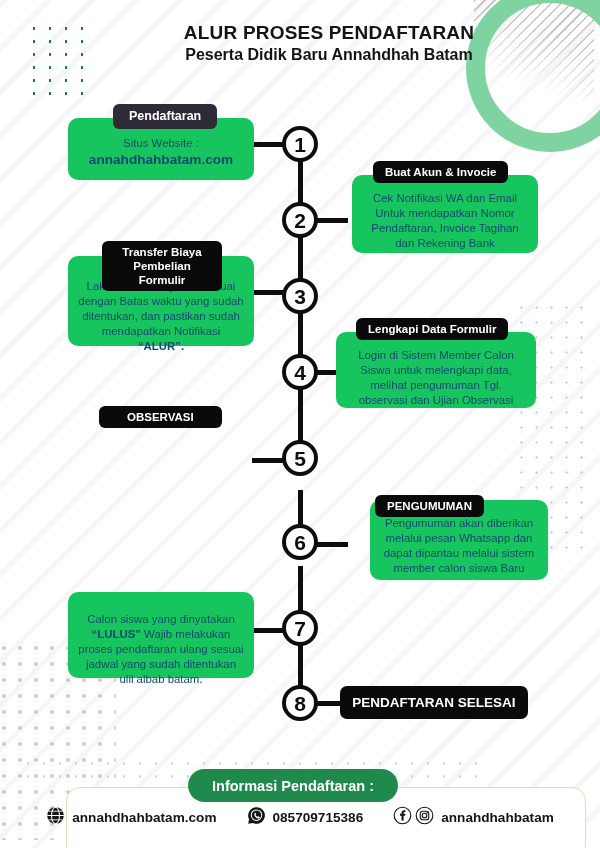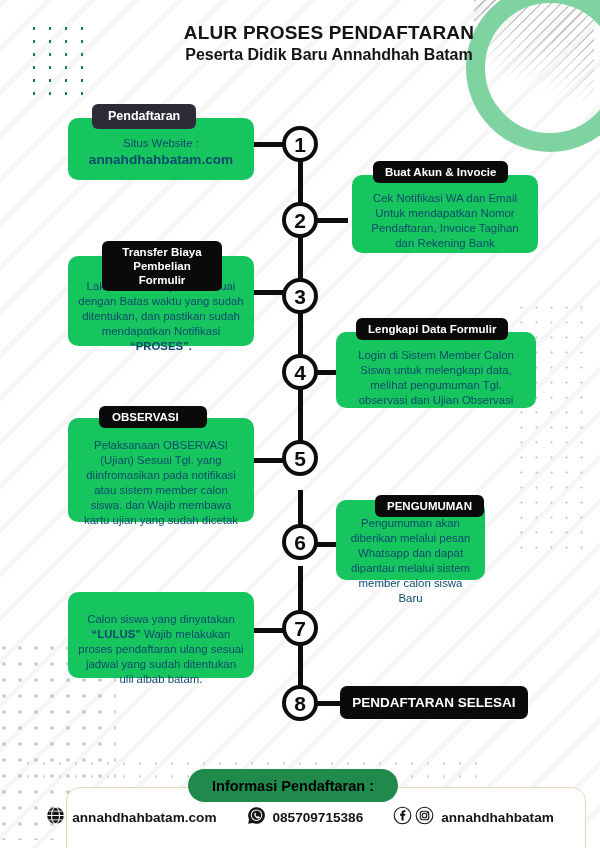--- a/index.html
+++ b/index.html
@@ -110,21 +110,21 @@
   
   #footer-card{
     position:absolute;left:66px;top:787px;width:520px;height:74px;
     border:1.6px solid #e9d8b4;border-radius:14px;background:#ffffff;
     z-index:5;box-sizing:border-box;
   }
   #footer-badge{
     position:absolute;left:188px;top:769px;width:210px;height:33px;
     background:#1f8a4c;border-radius:17px;z-index:7;
     display:flex;align-items:center;justify-content:center;
-    color:#000000;font-size:14.5px;font-weight:bold;
+    color:#ffffff;font-size:14.5px;font-weight:bold;
   }
   #footer-row{
     position:absolute;left:0;top:806px;width:600px;z-index:8;
     display:flex;align-items:center;justify-content:center;gap:30px;
     font-size:13.6px;font-weight:bold;color:#141414;
   }
   .f-item{display:flex;align-items:center;gap:7px;}
   .f-icons{display:flex;align-items:center;gap:3px;}
   .f-icon{display:block;}
 </style>
@@ -162,50 +162,47 @@
   <div class="connector" style="left:298px;top:542px;width:50px;"></div>
   <div class="connector" style="left:252px;top:628px;width:50px;"></div>
   <div class="connector" style="left:298px;top:701px;width:48px;"></div>
 
   <div class="card first" style="left:68px;top:118px;width:186px;height:62px;">
     <div class="body">
       <span>Situs Website :</span>
       <span class="big">annahdhahbatam.com</span>
     </div>
   </div>
-  <div class="pill slate" style="left:92px;top:104px;">Pendaftaran</div>
+  <div class="pill slate" style="left:113px;top:104px;">Pendaftaran</div>
   <div class="step-circle" style="left:282px;top:126px;">1</div>
 
   <div class="card" style="left:352px;top:175px;width:186px;height:78px;">
     <div class="body">Cek Notifikasi WA dan Email Untuk mendapatkan Nomor Pendaftaran, Invoice Tagihan dan Rekening Bank</div>
   </div>
   <div class="pill" style="left:373px;top:161px;">Buat Akun &amp; Invocie</div>
   <div class="step-circle" style="left:282px;top:202px;">2</div>
 
   <div class="card" style="left:68px;top:256px;width:186px;height:90px;padding-top:23px;">
     <div class="body">
-      <span>Lakukan Pembayaran Sesuai dengan Batas waktu yang sudah ditentukan, dan pastikan sudah mendapatkan Notifikasi </span><b>“PROSES”.</b>
+      <span>Lakukan Pembayaran Sesuai dengan Batas waktu yang sudah ditentukan, dan pastikan sudah mendapatkan Notifikasi </span><b>“ALUR”.</b>
     </div>
   </div>
   <div class="pill two-line" style="left:102px;top:241px;width:120px;">Transfer Biaya Pembelian Formulir</div>
   <div class="step-circle" style="left:282px;top:278px;">3</div>
 
   <div class="card" style="left:336px;top:332px;width:200px;height:76px;">
     <div class="body">Login di Sistem Member Calon Siswa untuk melengkapi data, melihat pengumuman Tgl. observasi dan Ujian Observasi</div>
   </div>
   <div class="pill" style="left:356px;top:318px;">Lengkapi Data Formulir</div>
   <div class="step-circle" style="left:282px;top:354px;">4</div>
 
-  <div class="card" style="left:68px;top:418px;width:186px;height:104px;padding-top:20px;">
-    <div class="body">Pelaksanaan OBSERVASI (Ujian) Sesuai Tgl. yang diinfromasikan pada notifikasi atau sistem member calon siswa. dan Wajib membawa kartu ujian yang sudah dicetak</div>
-  </div>
-  <div class="pill" style="left:99px;top:406px;padding-left:13px;padding-right:28px;">OBSERVASI</div>
+  <div class="pill" style="left:99px;top:406px;padding-left:28px;padding-right:28px;">OBSERVASI</div>
   <div class="step-circle" style="left:282px;top:440px;">5</div>
 
-  <div class="card" style="left:336px;top:500px;width:149px;height:80px;">
+  <div class="card" style="left:370px;top:500px;width:178px;height:80px;">
     <div class="body">Pengumuman akan diberikan melalui pesan Whatsapp dan dapat dipantau melalui sistem member calon siswa Baru</div>
   </div>
   <div class="pill" style="left:375px;top:495px;">PENGUMUMAN</div>
   <div class="step-circle" style="left:282px;top:524px;">6</div>
 
   <div class="card" style="left:68px;top:592px;width:186px;height:86px;padding-top:20px;">
     <div class="body">
       <span>Calon siswa yang dinyatakan </span><b>“LULUS”</b><span> Wajib melakukan proses pendaftaran ulang sesuai jadwal yang sudah ditentukan ulil albab batam.</span>
     </div>
   </div>

